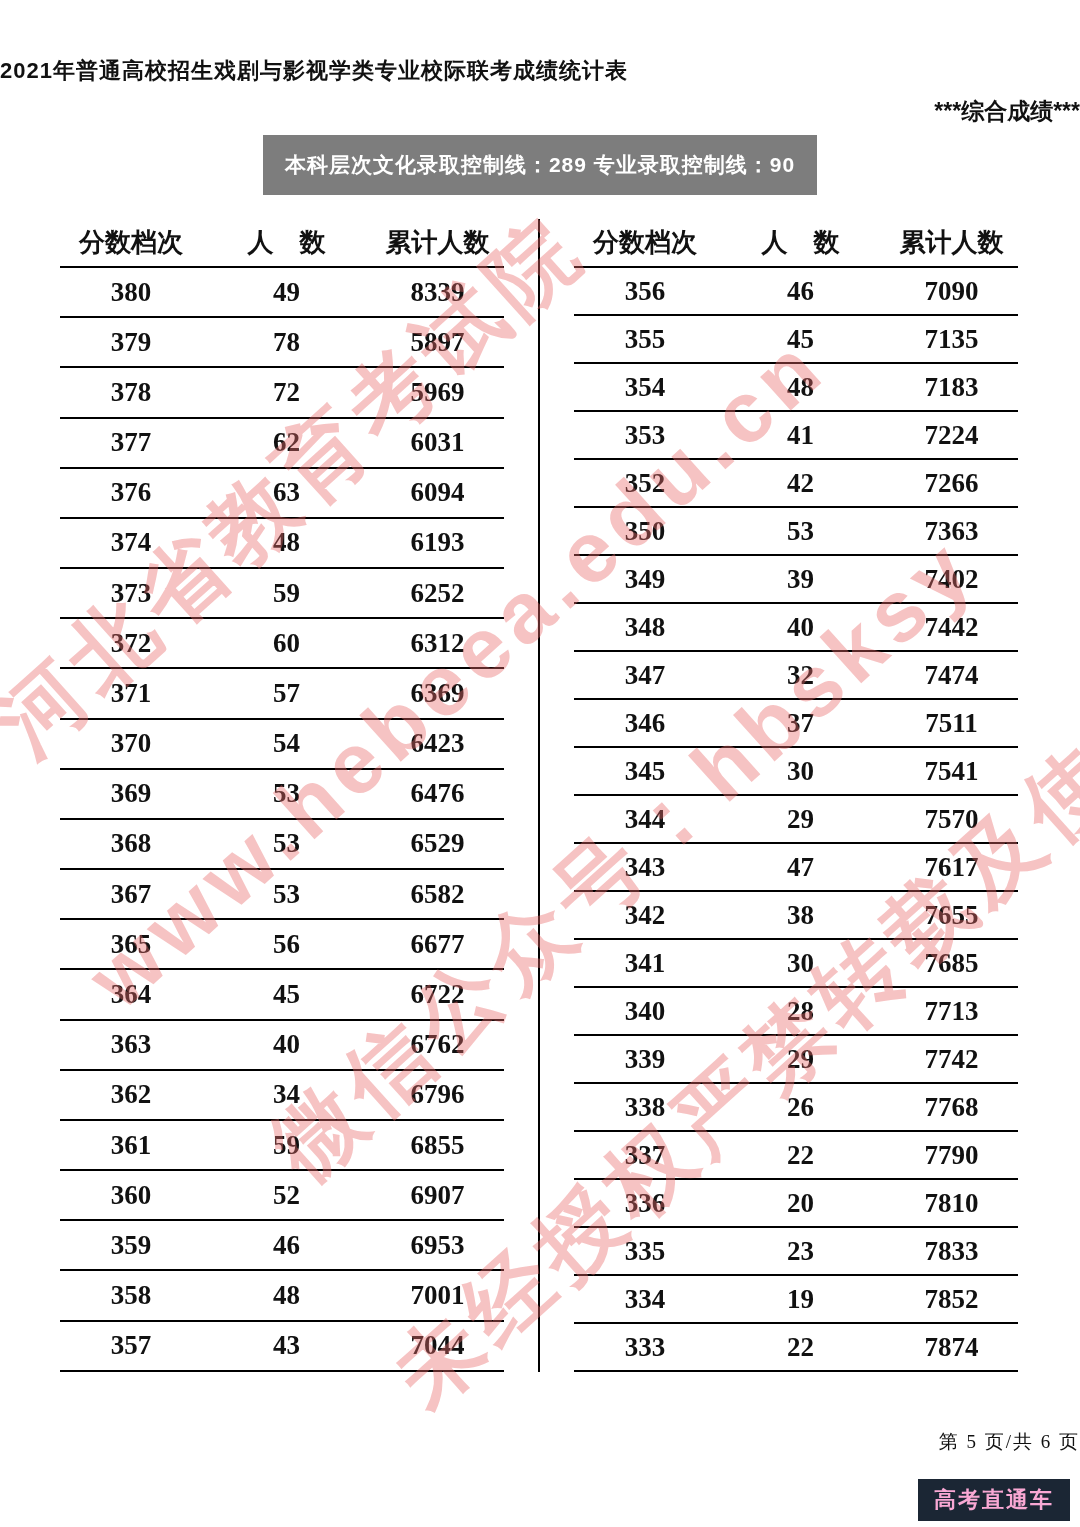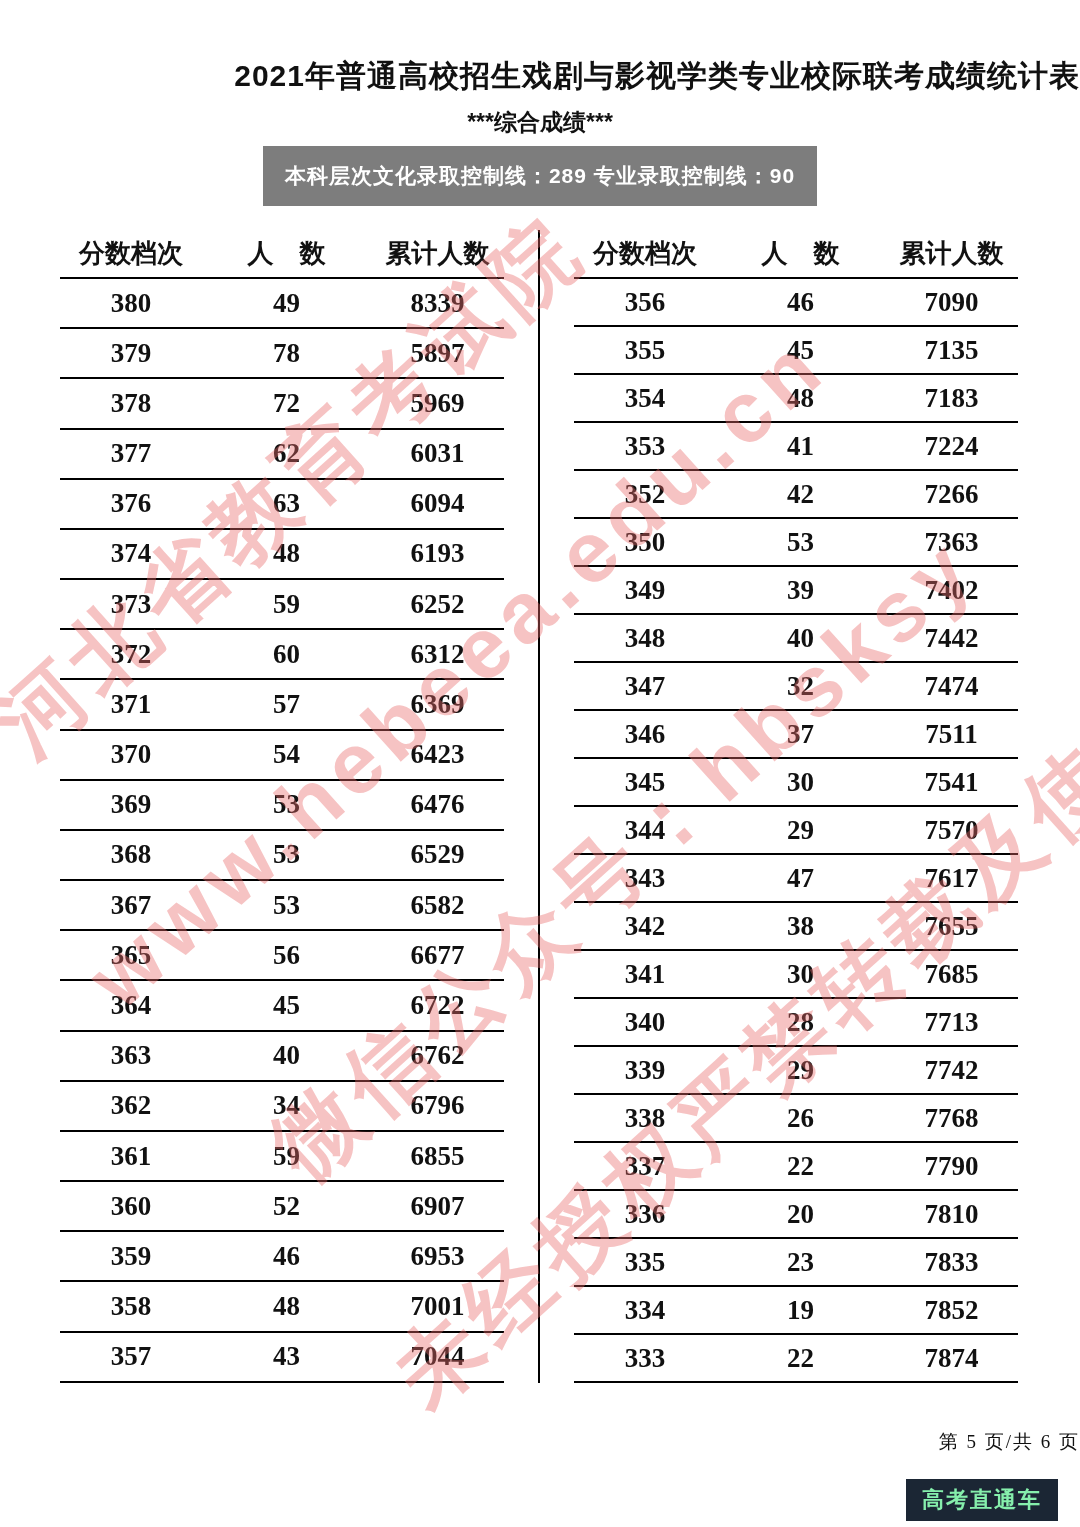--- a/index.html
+++ b/index.html
@@ -11,29 +11,29 @@
     width: 1080px;
     height: 1527px;
     margin: 0 auto;
     background: #ffffff;
     overflow: hidden;
   }
 
   
   .doc-title {
     padding-top: 56px;
-    text-align: right;
-    font-family: "Liberation Sans", sans-serif;
-    font-size: 30px;
+    text-align: left;
+    font-family: "Liberation Sans", sans-serif;
+    font-size: 22px;
     font-weight: 700;
     letter-spacing: 1px;
   }
   .doc-subtitle {
     margin-top: 10px;
-    text-align: center;
+    text-align: right;
     font-family: "Liberation Sans", sans-serif;
     font-size: 23px;
     font-weight: 700;
   }
   .banner-wrap { text-align: center; margin-top: 8px; }
   .banner {
     display: inline-block;
     background: #7d7d7d;
     color: #ffffff;
     font-family: "Liberation Sans", sans-serif;
@@ -109,24 +109,24 @@
     position: absolute;
     bottom: 72px;
     left: 0;
     width: 100%;
     text-align: right;
     font-size: 19px;
     letter-spacing: 2px;
   }
   .brand-badge {
     position: absolute;
-    right: 22px;
+    right: 10px;
     bottom: 6px;
     background: #1b2634;
-    color: #86efac;
+    color: #f9a8d4;
     font-family: "Liberation Sans", sans-serif;
     font-size: 22px;
     font-weight: 700;
     padding: 6px 16px;
     letter-spacing: 2px;
     z-index: 6;
   }
 </style>
 </head>
 <body>

